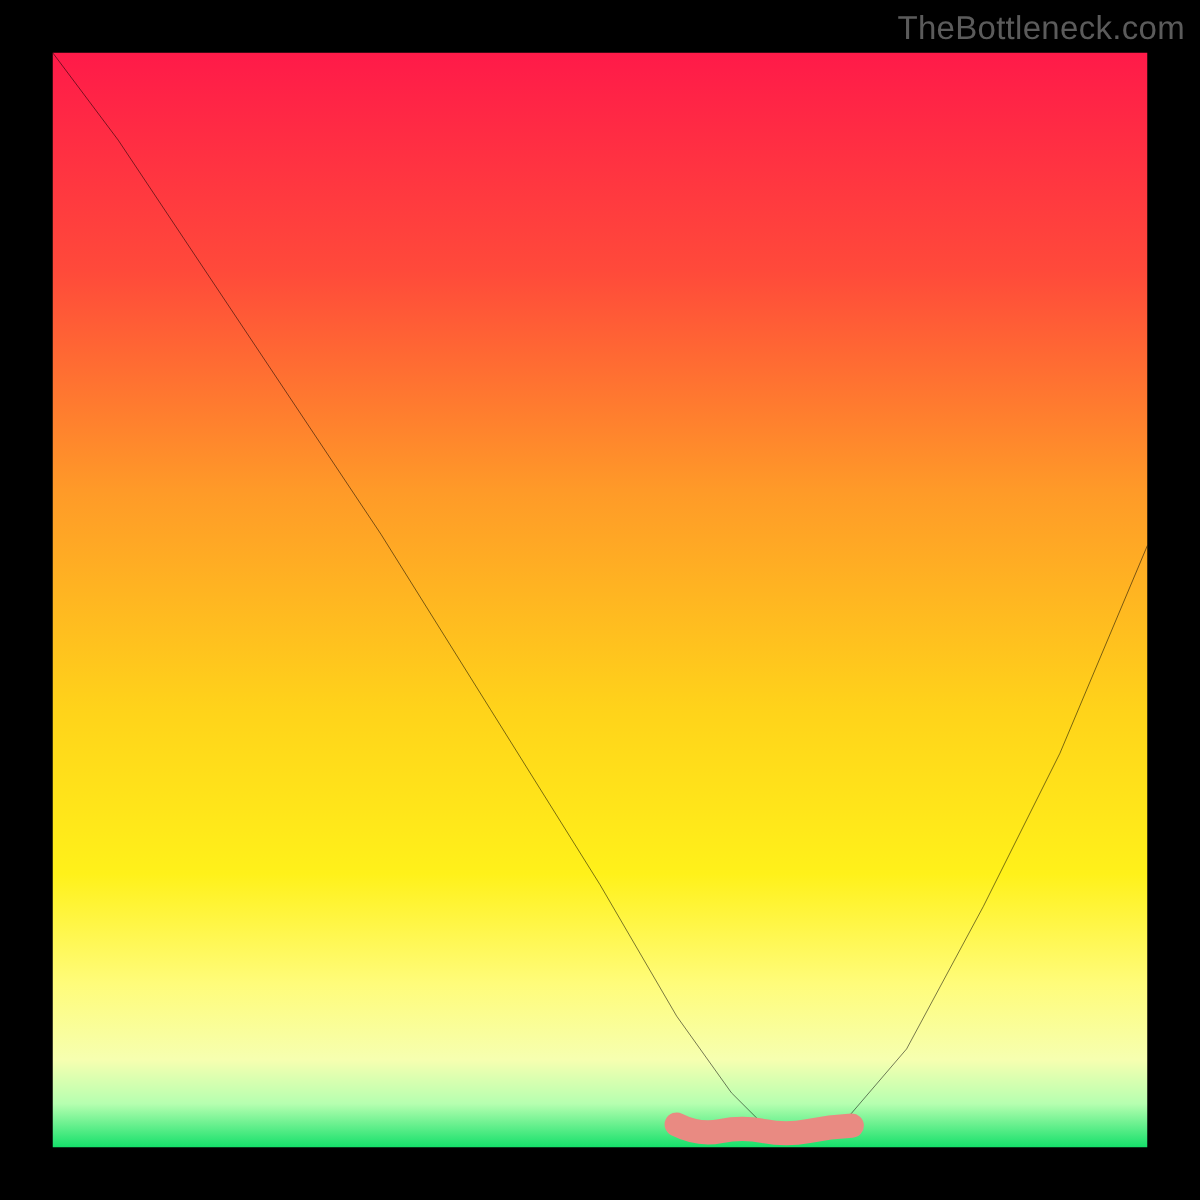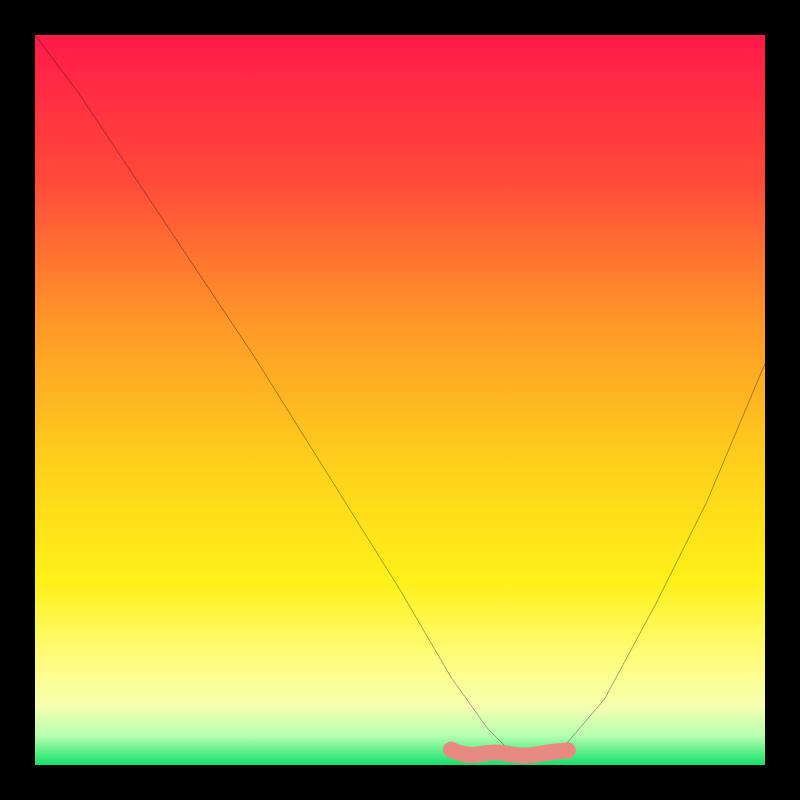--- a/index.html
+++ b/index.html
@@ -35,20 +35,21 @@
     color: #5b5b5b;
     letter-spacing: 0.2px;
     user-select: none;
   }
 </style>
 </head>
 <body>
 
 <div class="frame">
 
+  <div class="watermark">TheBottleneck.com</div>
 
   <svg class="plot" viewBox="0 0 100 100" preserveAspectRatio="none">
     <defs>
       <linearGradient id="bg" x1="0" y1="0" x2="0" y2="1">
 
       <stop offset="0%" stop-color="#ff1a49"></stop>
           <stop offset="20%" stop-color="#ff4a3a"></stop>
           <stop offset="40%" stop-color="#ff9a28"></stop>
           <stop offset="60%" stop-color="#ffd31a"></stop>
           <stop offset="75%" stop-color="#fff11a"></stop>

